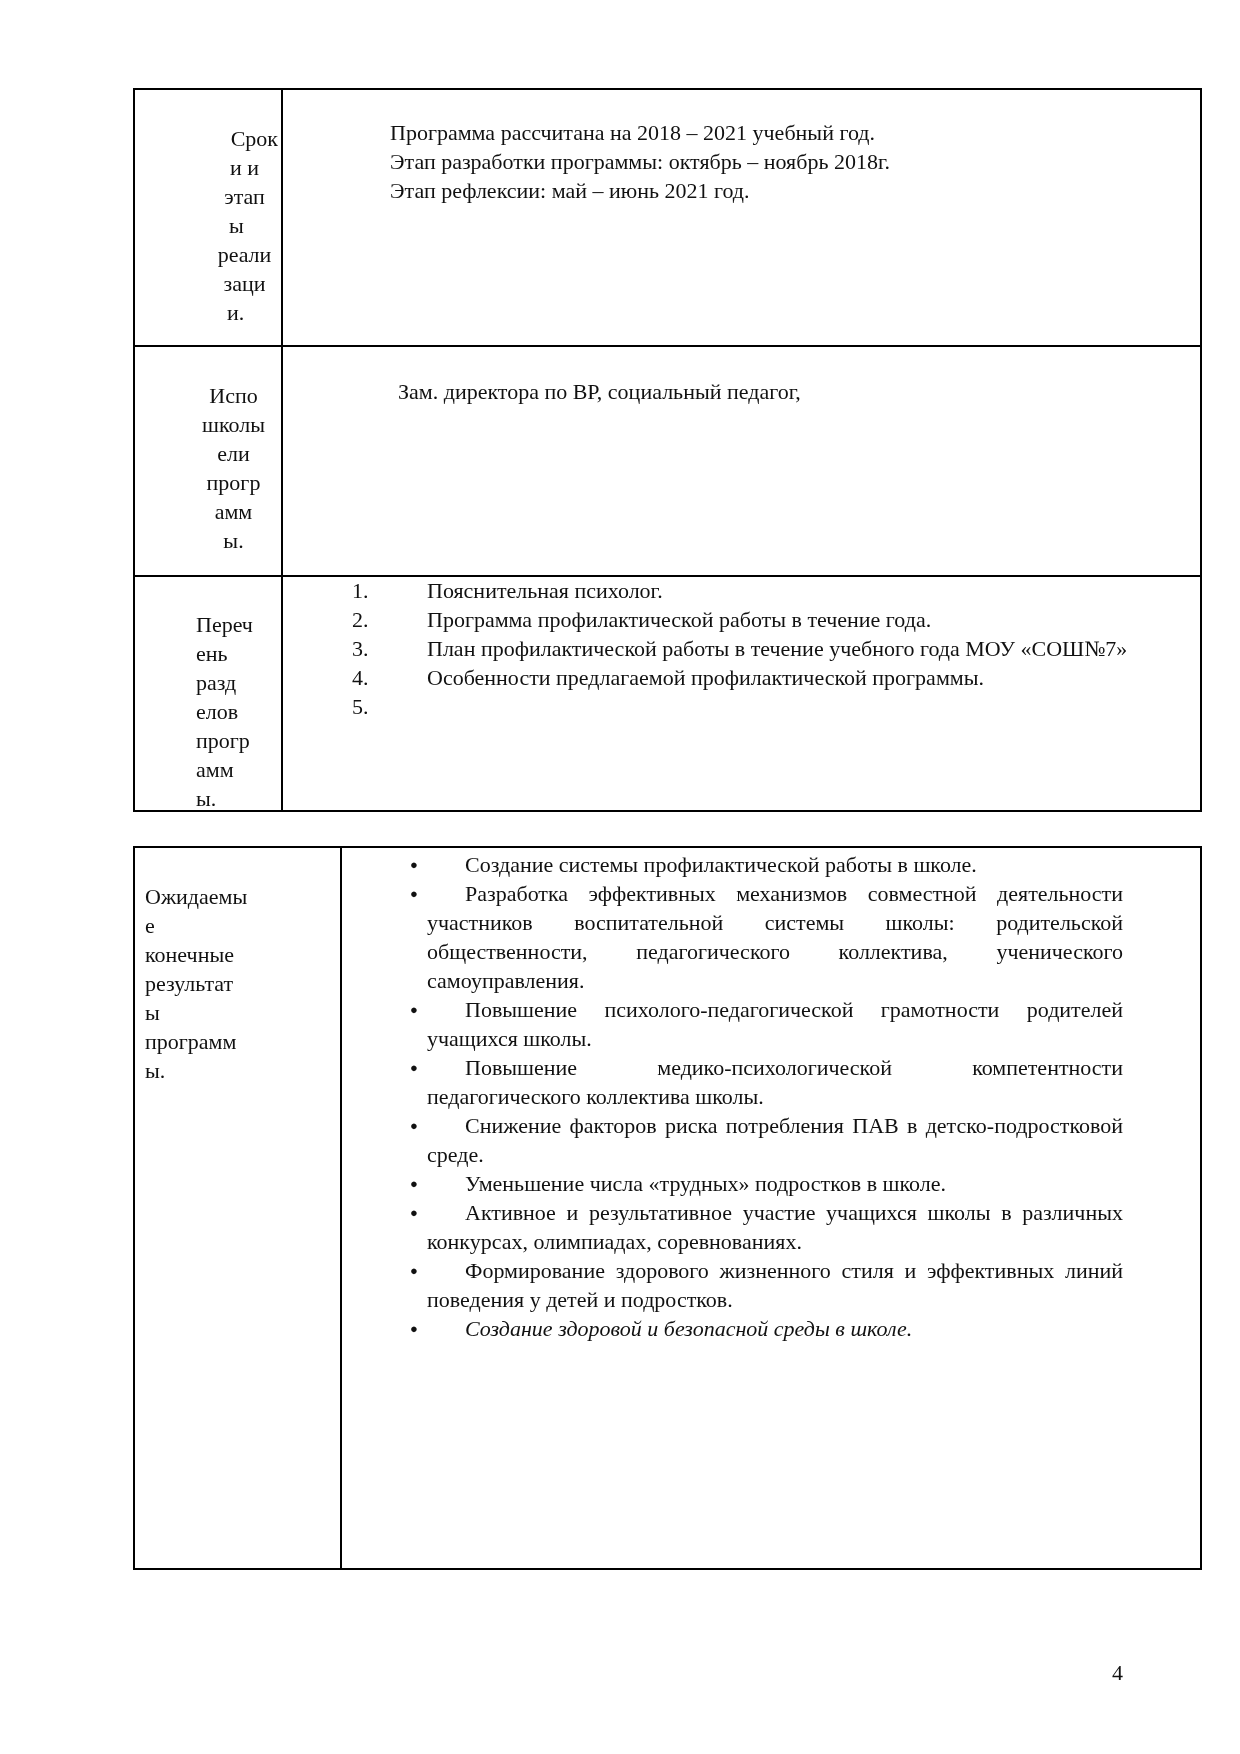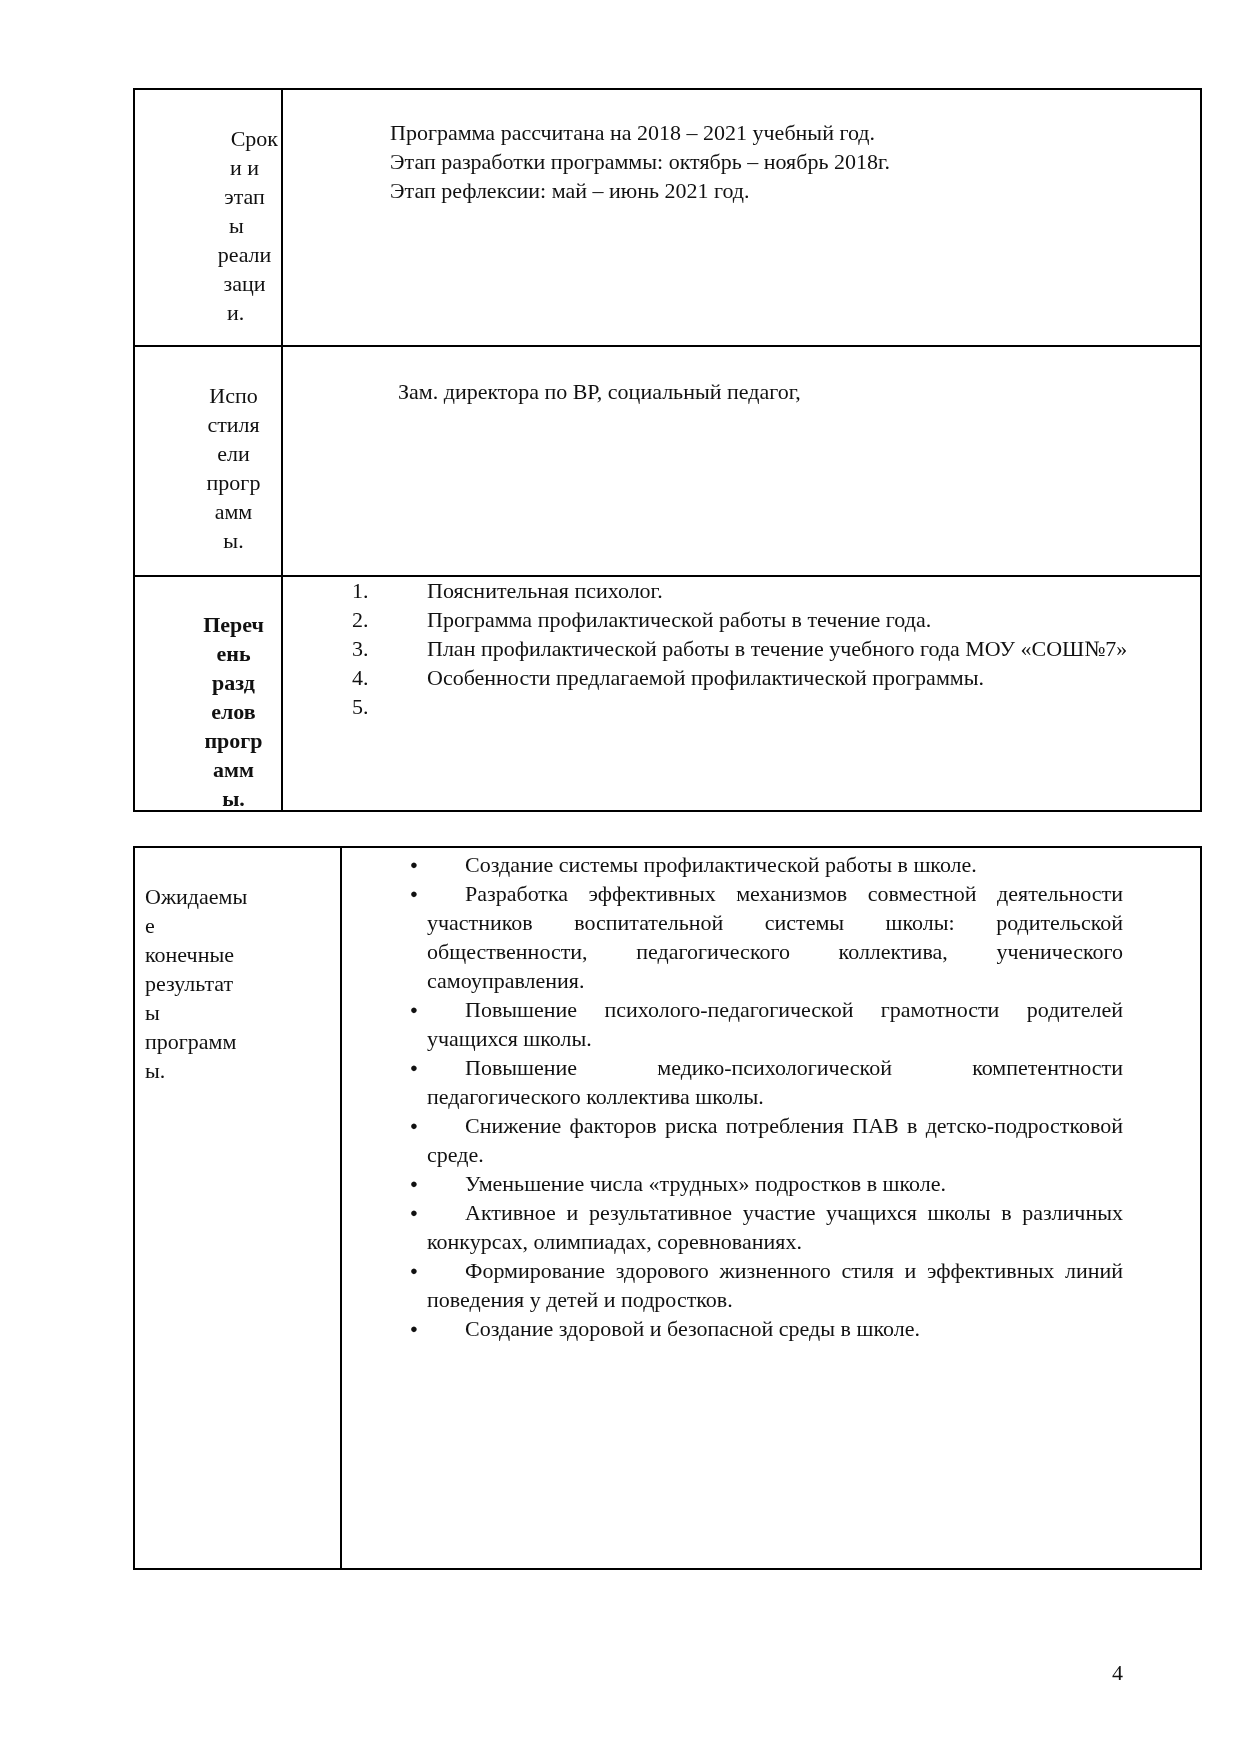--- a/index.html
+++ b/index.html
@@ -36,31 +36,31 @@
   <span style="text-align:left;padding-left:20px;">и.</span>
 </div>
 <div class="content" style="left:367px; top:118px; width:823px;">
   <div class="para">Программа рассчитана на 2018 – 2021 учебный год.</div>
   <div class="para">Этап разработки программы: октябрь – ноябрь 2018г.</div>
   <div class="para">Этап рефлексии: май – июнь 2021 год.</div>
 </div>
 
 <div class="label" style="left:196px; top:381px; width:75px; text-align:center;">
   <span>Испо</span>
-  <span>стиля</span>
+  <span>школы</span>
   <span>ели</span>
   <span>прогр</span>
   <span>амм</span>
   <span>ы.</span>
 </div>
 <div class="content" style="left:367px; top:377px; width:823px;margin-left:8px;">
   <div class="para">Зам. директора по ВР, социальный педагог,</div>
 </div>
 
-<div class="label" style="left:196px; top:610px; width:75px; text-align:center;font-weight:bold;">
+<div class="label" style="left:196px; top:610px; width:75px; text-align:left;">
   <span>Переч</span>
   <span>ень</span>
   <span>разд</span>
   <span>елов</span>
   <span>прогр</span>
   <span>амм</span>
   <span>ы.</span>
 </div>
 <div class="content olist" style="left:352px; top:576px; width:838px;">
   <div class="item">
@@ -125,17 +125,17 @@
     <div class="item" style="padding-left: 0px; position: relative; margin-bottom: 0px;">
       <span style="position: absolute; left: -17px; top: 0px; font-size: 13px;">●</span>
       <span style="display: block; text-indent: 38px;">Активное и результативное участие учащихся школы в различных конкурсах, олимпиадах, соревнованиях.</span>
     </div>
     <div class="item" style="padding-left: 0px; position: relative; margin-bottom: 0px;">
       <span style="position: absolute; left: -17px; top: 0px; font-size: 13px;">●</span>
       <span style="display: block; text-indent: 38px;">Формирование здорового жизненного стиля и эффективных линий поведения у детей и подростков.</span>
     </div>
     <div class="item" style="padding-left: 0px; position: relative; margin-bottom: 0px;">
       <span style="position: absolute; left: -17px; top: 0px; font-size: 13px;">●</span>
-      <span style="display: block; text-indent: 38px;">Создание здоровой и безопасной среды в школе.</span>
+      <span style="display: block; text-indent: 38px; font-style: italic;">Создание здоровой и безопасной среды в школе.</span>
     </div>
   </div>
 
 <div class="pagenum" style="left:1112px; top:1660px;">4</div>
 
 </body></html>

